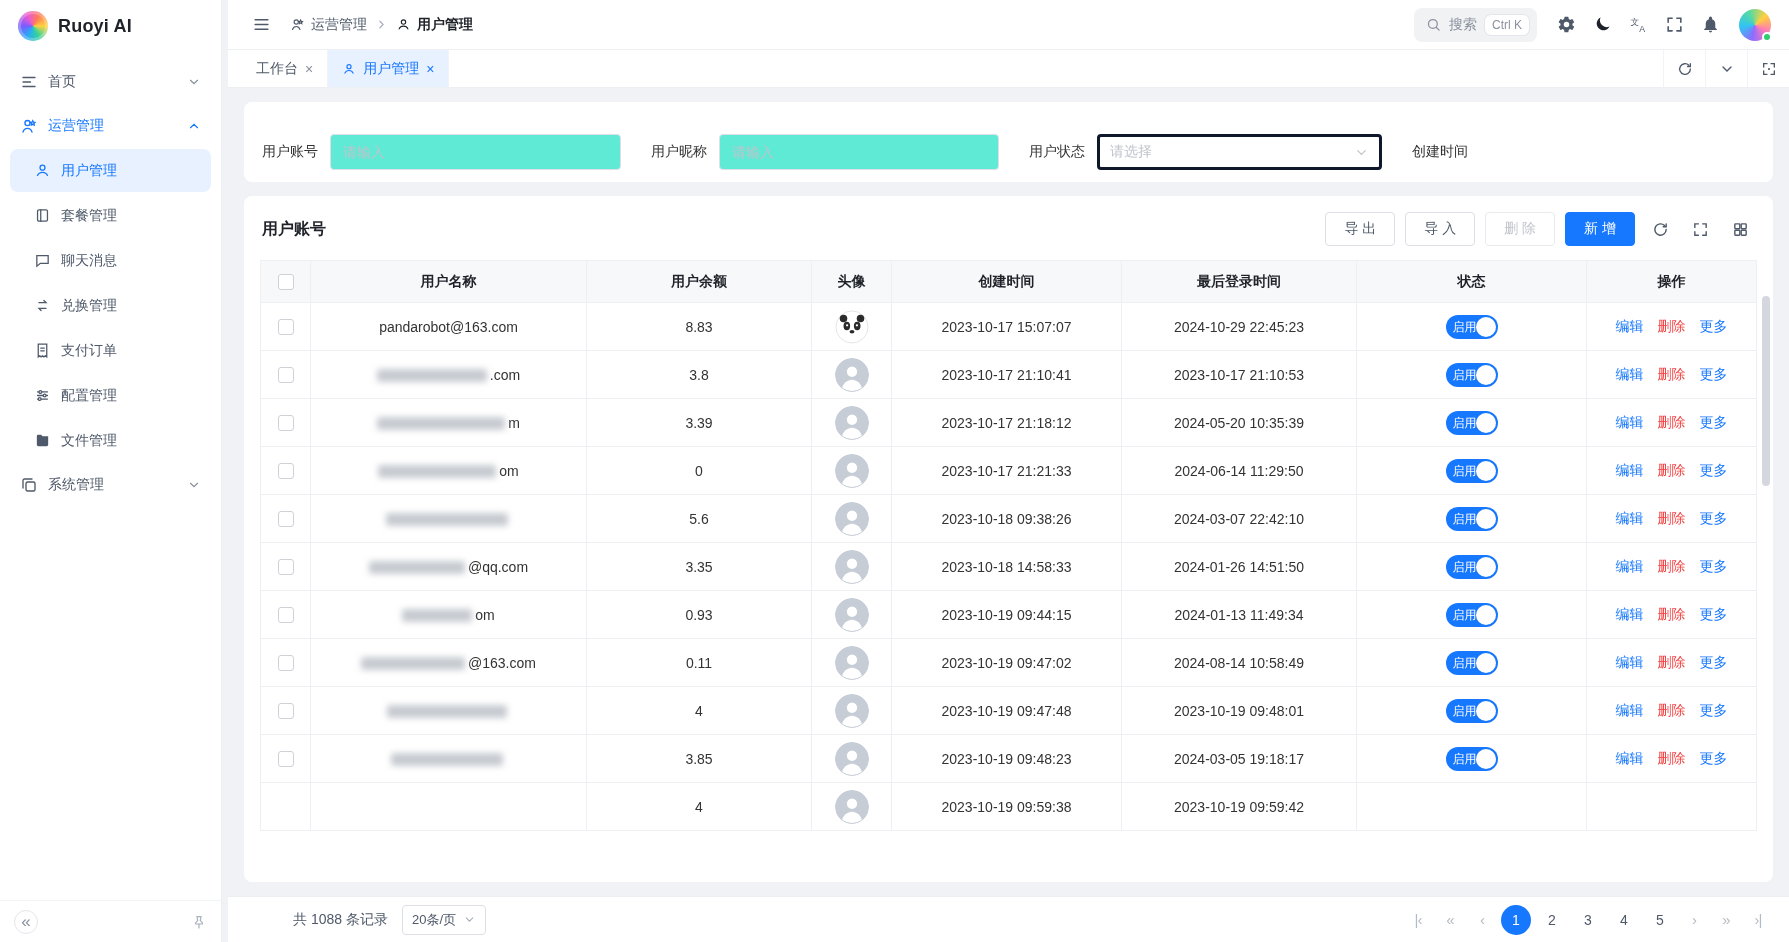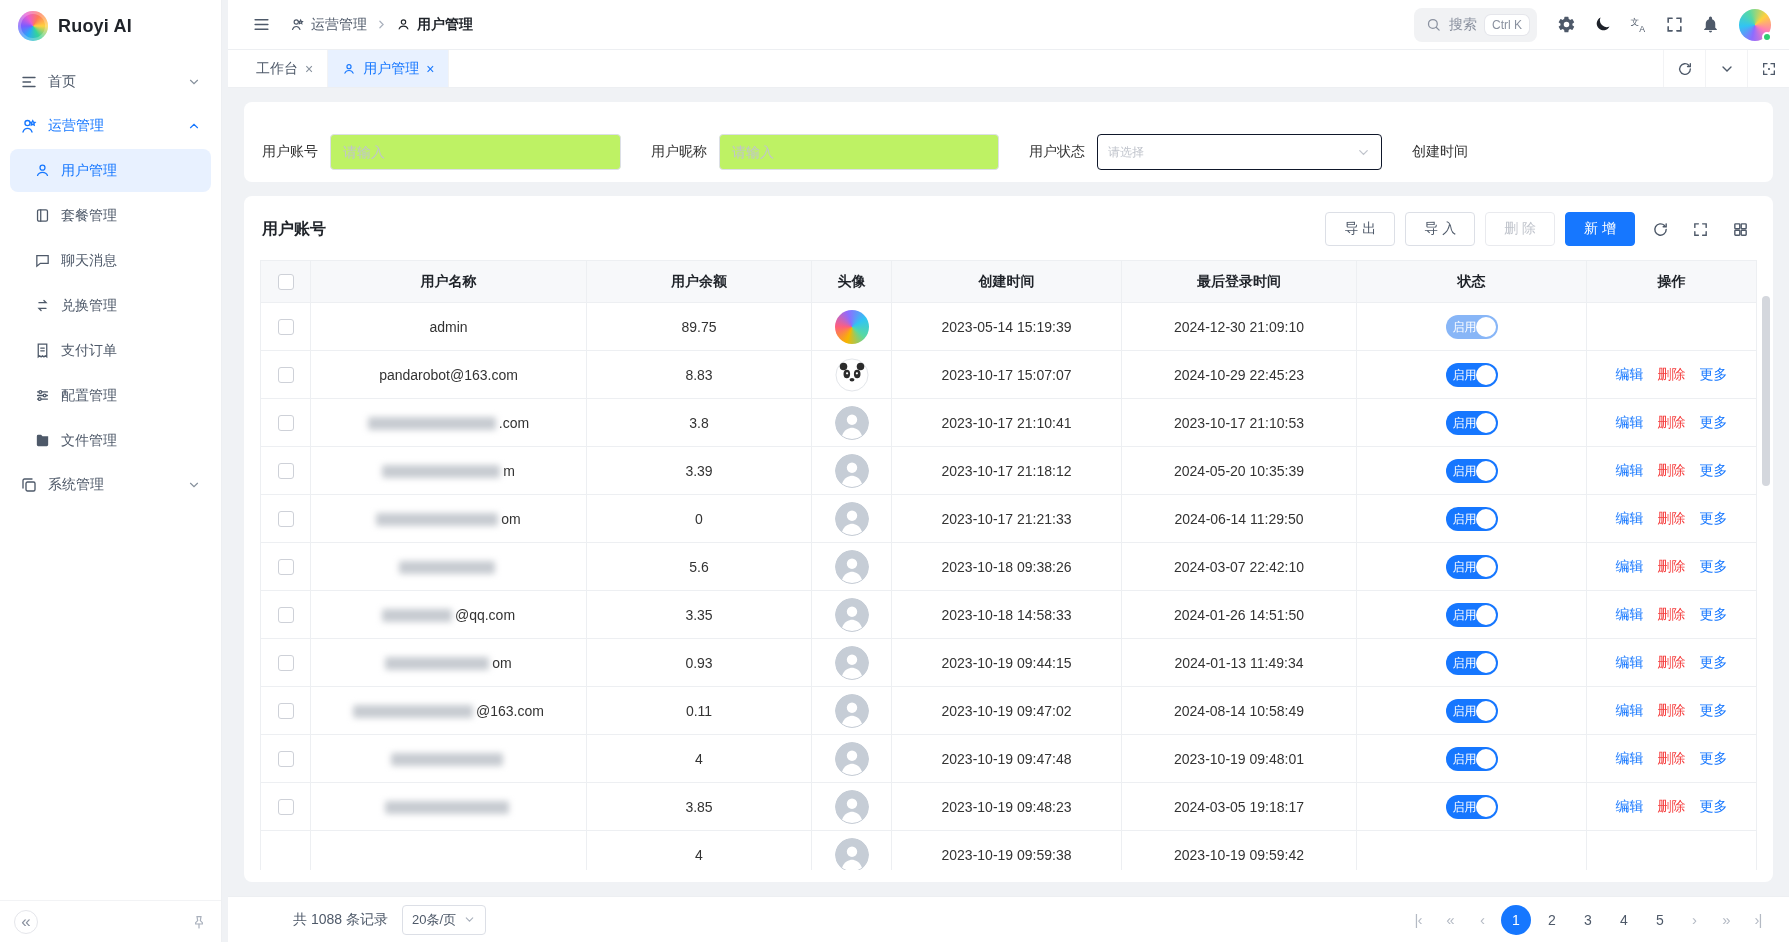--- a/index.html
+++ b/index.html
@@ -57,23 +57,23 @@
   .tab-ctl svg{width:16px;height:16px;}
 
   
   .content{flex:1;padding:14px 16px;display:flex;flex-direction:column;gap:14px;overflow:hidden;}
   .card{background:#fff;border-radius:8px;}
 
   .filter-card{padding:32px 18px 12px;flex:0 0 auto;}
   .filter-row{display:flex;align-items:center;gap:30px;}
   .field{display:flex;align-items:center;gap:12px;}
   .field-label{font-size:14px;color:#333;white-space:nowrap;}
-  .input{height:36px;border:1px solid #dcdfe6;border-radius:4px;padding:0 12px;font-size:14px;color:#333;background:#bef264;outline:none;font-family:inherit;}
+  .input{height:36px;border:1px solid #dcdfe6;border-radius:4px;padding:0 12px;font-size:14px;color:#333;background:#5eead4;outline:none;font-family:inherit;}
   .input::placeholder{color:#c0c4cc;}
-  .select-box,.date-box{height:36px;border:1px solid #0f172a;border-radius:4px;padding:0 10px;display:flex;align-items:center;gap:8px;background:#fff;color:#c0c4cc;font-size:12px;cursor:pointer;}
+  .select-box,.date-box{height:36px;border:3px solid #0f172a;border-radius:4px;padding:0 10px;display:flex;align-items:center;gap:8px;background:#fff;color:#c0c4cc;font-size:14px;cursor:pointer;}
   .select-box .grow{flex:1;}
   .select-box svg,.date-box svg{width:15px;height:15px;color:#c0c4cc;flex:0 0 auto;}
   .date-arrow{color:#c0c4cc;}
   .filter-actions{display:flex;justify-content:flex-end;align-items:center;gap:12px;margin-top:14px;}
   .btn{height:34px;padding:0 18px;border-radius:4px;border:1px solid #dcdfe6;background:#fff;font-size:14px;color:#4e5969;display:inline-flex;align-items:center;justify-content:center;gap:6px;cursor:pointer;font-family:inherit;}
   .btn.primary{background:#1677ff;border-color:#1677ff;color:#fff;}
   .btn.disabled{color:#c0c4cc;border-color:#e9eaee;cursor:not-allowed;}
   .collapse-link{color:#1677ff;display:flex;align-items:center;gap:3px;cursor:pointer;font-size:14px;}
   .collapse-link svg{width:13px;height:13px;}
 
@@ -430,33 +430,20 @@
                 <th>头像</th>
                 <th>创建时间</th>
                 <th>最后登录时间</th>
                 <th>状态</th>
                 <th>操作</th>
               </tr>
             </thead>
             <tbody>
                 <tr>
                   <td><span class="checkbox"></span></td>
-                  <td><span>admin</span></td>
-                  <td>89.75</td>
-                  <td><span class="avatar rainbow"></span></td>
-                  <td>2023-05-14 15:19:39</td>
-                  <td>2024-12-30 21:09:10</td>
-                  <td><span class="switch light">
-                      <span class="switch-label">启用</span>
-                      <span class="knob"></span>
-                    </span></td>
-                  <td></td>
-                </tr>
-                <tr>
-                  <td><span class="checkbox"></span></td>
                   <td><span>pandarobot@163.com</span></td>
                   <td>8.83</td>
                   <td><span class="avatar">
                       <svg viewBox="0 0 36 36">
                         <circle cx="18" cy="18" r="17" fill="#fff" stroke="#e0e3e8"></circle>
                         <circle cx="9" cy="9" r="4" fill="#2b2b2b"></circle>
                         <circle cx="27" cy="9" r="4" fill="#2b2b2b"></circle>
                         <ellipse cx="12.5" cy="17" rx="3.5" ry="4.5" fill="#2b2b2b"></ellipse>
                         <ellipse cx="23.5" cy="17" rx="3.5" ry="4.5" fill="#2b2b2b"></ellipse>
                         <circle cx="12.8" cy="16.2" r="1.2" fill="#fff"></circle>

